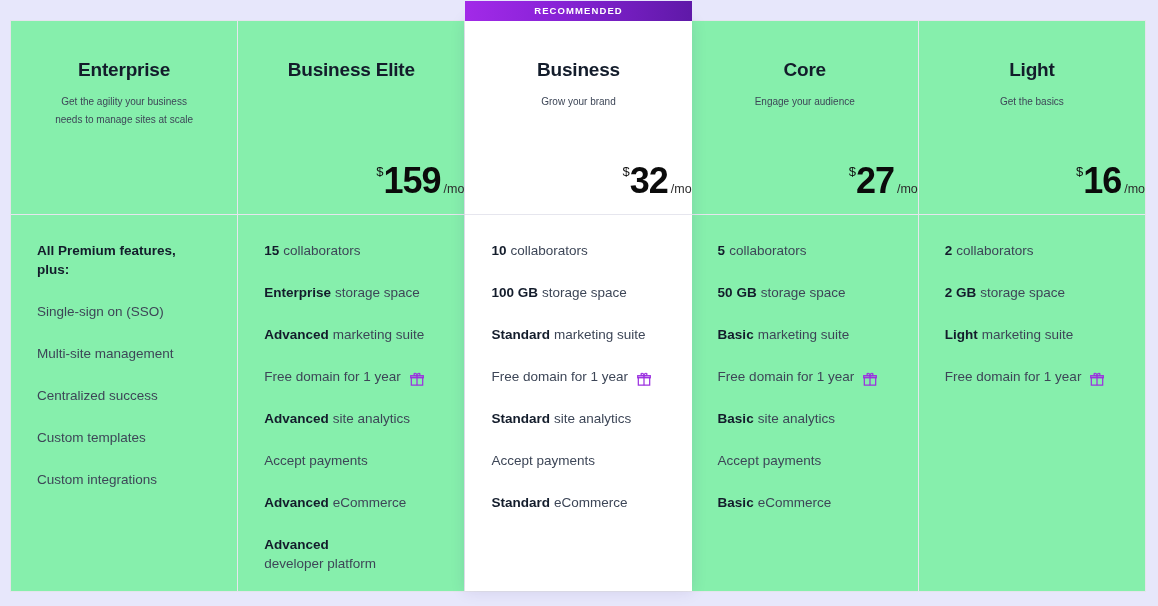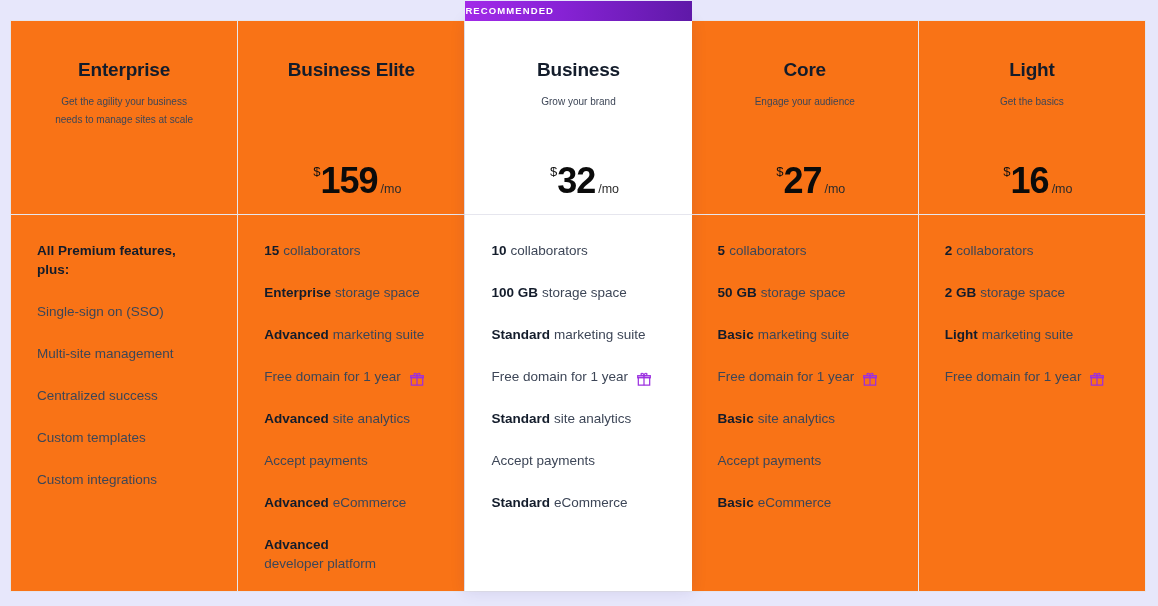--- a/index.html
+++ b/index.html
@@ -35,21 +35,21 @@
     box-sizing: border-box;
   }
 
   .plan-col {
     position: relative;
     flex: 1 1 0;
     box-sizing: border-box;
     border-right: 1px solid #e6e6ee;
     display: flex;
     flex-direction: column;
-    background: #f97316;
+    background: #86efac;
   }
   .plan-col:last-child {
     border-right: none;
   }
 
   
   .plan-col.highlight {
     background: #ffffff;
     box-shadow: 0 0 14px rgba(60, 40, 120, 0.13);
     border-right: none;
@@ -66,21 +66,21 @@
     top: -20px;
     height: 20px;
   }
   .recommended-badge {
     position: absolute;
     left: 0;
     right: 0;
     top: 0;
     height: 20px;
     line-height: 20px;
-    text-align: left;
+    text-align: center;
     font-size: 9.5px;
     font-weight: bold;
     letter-spacing: 1.1px;
     color: #ffffff;
     background: linear-gradient(90deg, #a22ae8 0%, #8a23d8 38%, #5f19a8 100%);
   }
 
   .plan-head {
     height: 193px;
     box-sizing: border-box;
@@ -103,21 +103,21 @@
     line-height: 18px;
     margin: 12px;
     padding: 0 6px;
   }
 
   .plan-price {
     position: absolute;
     left: 12px;
     right: 0;
     bottom: 12px;
-    text-align: center;
+    text-align: right;
     white-space: nowrap;
     color: #0b0b0b;
   }
   .price-currency {
     font-size: 13px;
     vertical-align: 17px;
     font-weight: normal;
     color: #111111;
   }
   .price-amount {

